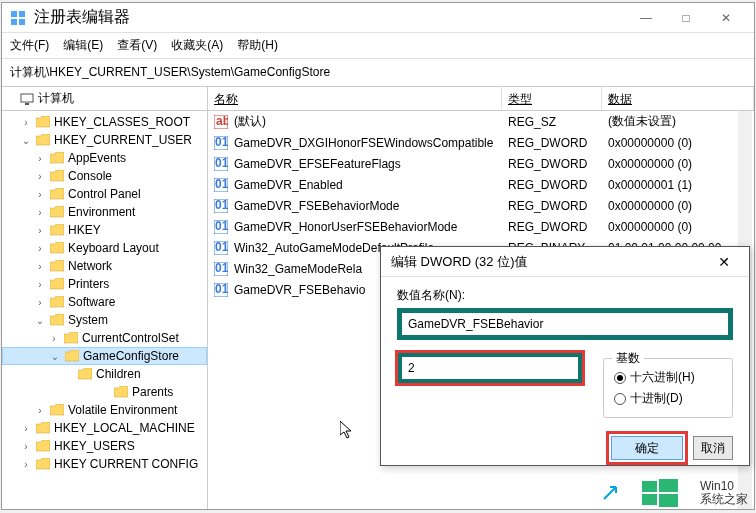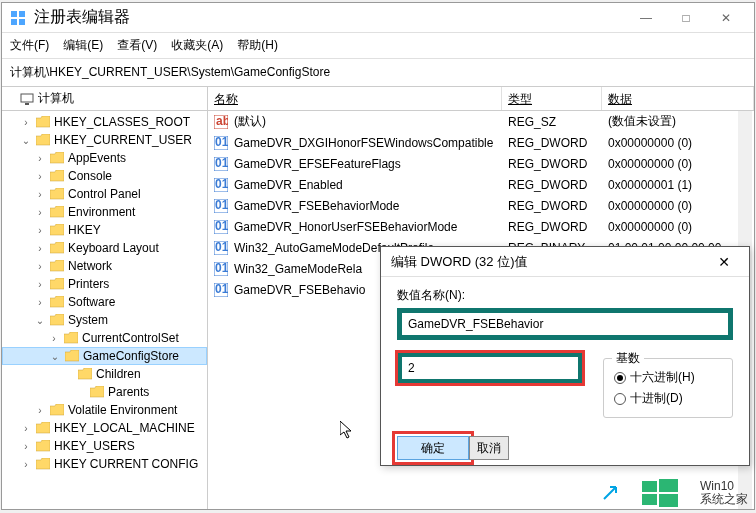--- a/index.html
+++ b/index.html
@@ -45,21 +45,21 @@
 .dlg-label { font-size: 12px; margin-bottom: 4px; }
 .dlg-input { width: 100%; border: 5px solid #0f766e; padding: 4px 6px; font-size: 12px; margin-bottom: 12px; }
 .dlg-row { display: flex; gap: 20px; }
 .dlg-col-left { flex: 1; }
 .dlg-col-right { width: 130px; }
 .radio-group { border: 1px solid #ccc; border-radius: 3px; padding: 6px 10px; position: relative; margin-top: 6px; }
 .radio-group .legend { position: absolute; top: -9px; left: 8px; background: #fff; padding: 0 4px; font-size: 12px; }
 .radio-item { display: flex; align-items: center; margin: 4px 0; font-size: 12px; gap: 4px; }
 .radio-dot { width: 12px; height: 12px; border: 1px solid #555; border-radius: 50%; display: inline-flex; align-items: center; justify-content: center; }
 .radio-dot.checked::after { content: ""; width: 6px; height: 6px; background: #000; border-radius: 50%; }
-.dlg-buttons { display: flex; justify-content: flex-start; padding: 8px 16px; }
+.dlg-buttons { display: flex; justify-content: flex-end; gap: 10px; padding: 8px 16px; }
 .dlg-btn { width: 72px; height: 24px; border: 1px solid #888; background: #e9e9e9; font-size: 12px; display: flex; align-items: center; justify-content: center; }
 .highlight-red { outline: 3px solid #e53935; outline-offset: -1px; }
 .watermark { position: absolute; right: 8px; bottom: 6px; display: flex; align-items: center; gap: 20px; z-index: 20; }
 .watermark .wm-text { font-size: 11px; color: #333; line-height: 1.1; }
 .watermark .wm-logo { width: 40px; height: 28px; display: flex; align-items: center; justify-content: center; }
 .scroll-hint { position: absolute; right: 2px; top: 24px; width: 14px; height: calc(100% - 24px); background: #f0f0f0; }
 .blue-highlight-ok { outline: 3px solid #e53935; outline-offset: 2px; background: #cce8ff; border-color: #5aa3e0; }
 .cursor { position: absolute; left: 340px; top: 421px; z-index: 15; font-size: 16px; color: #000; pointer-events:none; }
 </style>
 </head>
@@ -237,21 +237,21 @@
           </div>
           <div class="tree-item" style="padding-left: 60px;">
             <span class="chevron"> </span>
             <span class="folder-icon">
               <svg width="14" height="12" viewBox="0 0 14 12">
                 <path d="M0 2 L5 2 L6 0 L14 0 L14 11 L0 11 Z" fill="#ffd868" stroke="#c9a23a" stroke-width="0.5"></path>
               </svg>
             </span>
             <span class="label">Children</span>
           </div>
-          <div class="tree-item" style="padding-left: 72px;">
+          <div class="tree-item" style="padding-left: 96px;">
             <span class="chevron"> </span>
             <span class="folder-icon">
               <svg width="14" height="12" viewBox="0 0 14 12">
                 <path d="M0 2 L5 2 L6 0 L14 0 L14 11 L0 11 Z" fill="#ffd868" stroke="#c9a23a" stroke-width="0.5"></path>
               </svg>
             </span>
             <span class="label">Parents</span>
           </div>
           <div class="tree-item" style="padding-left: 32px;">
             <span class="chevron">›</span>

